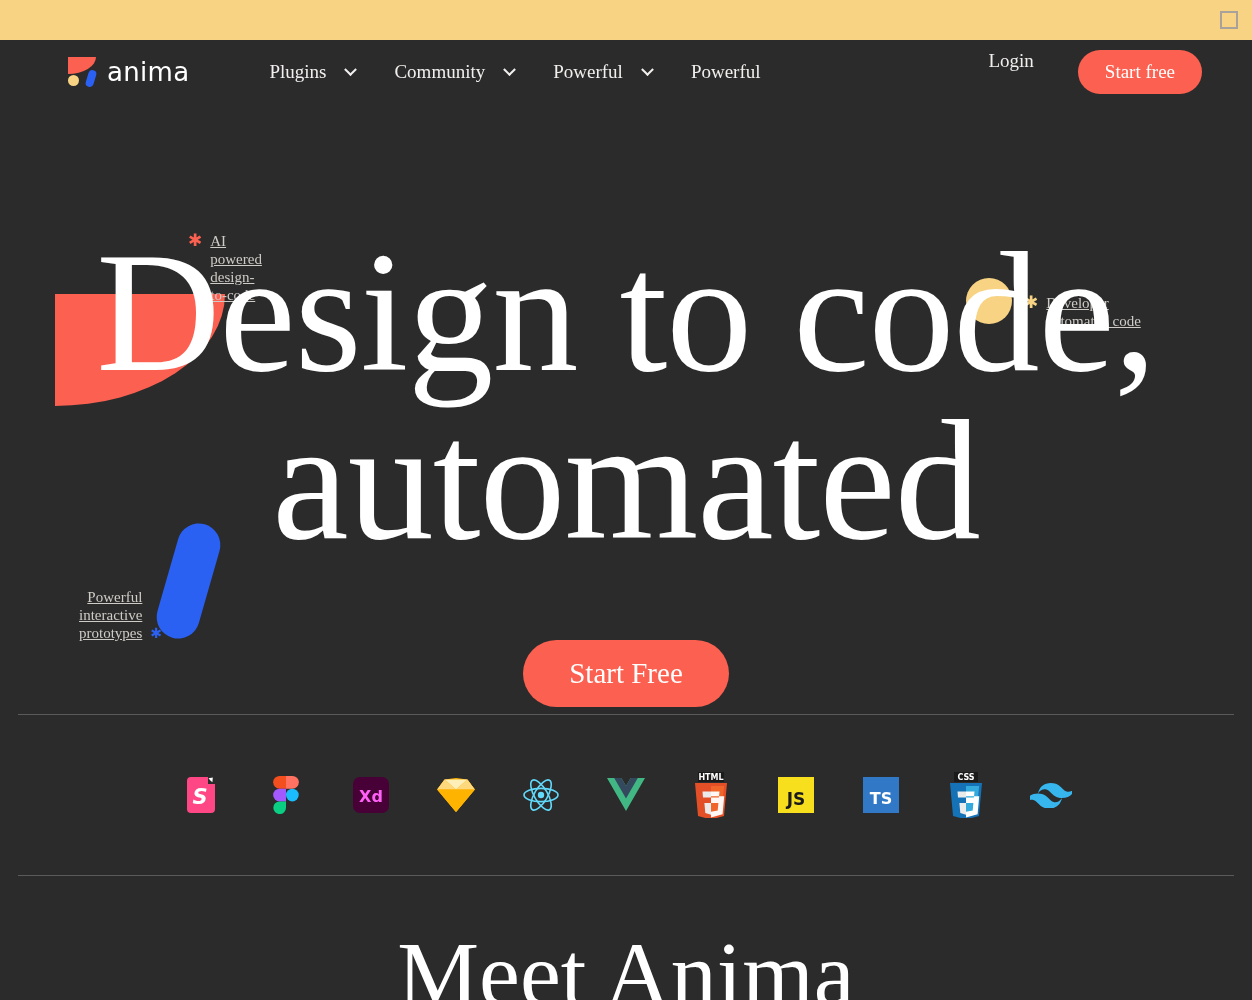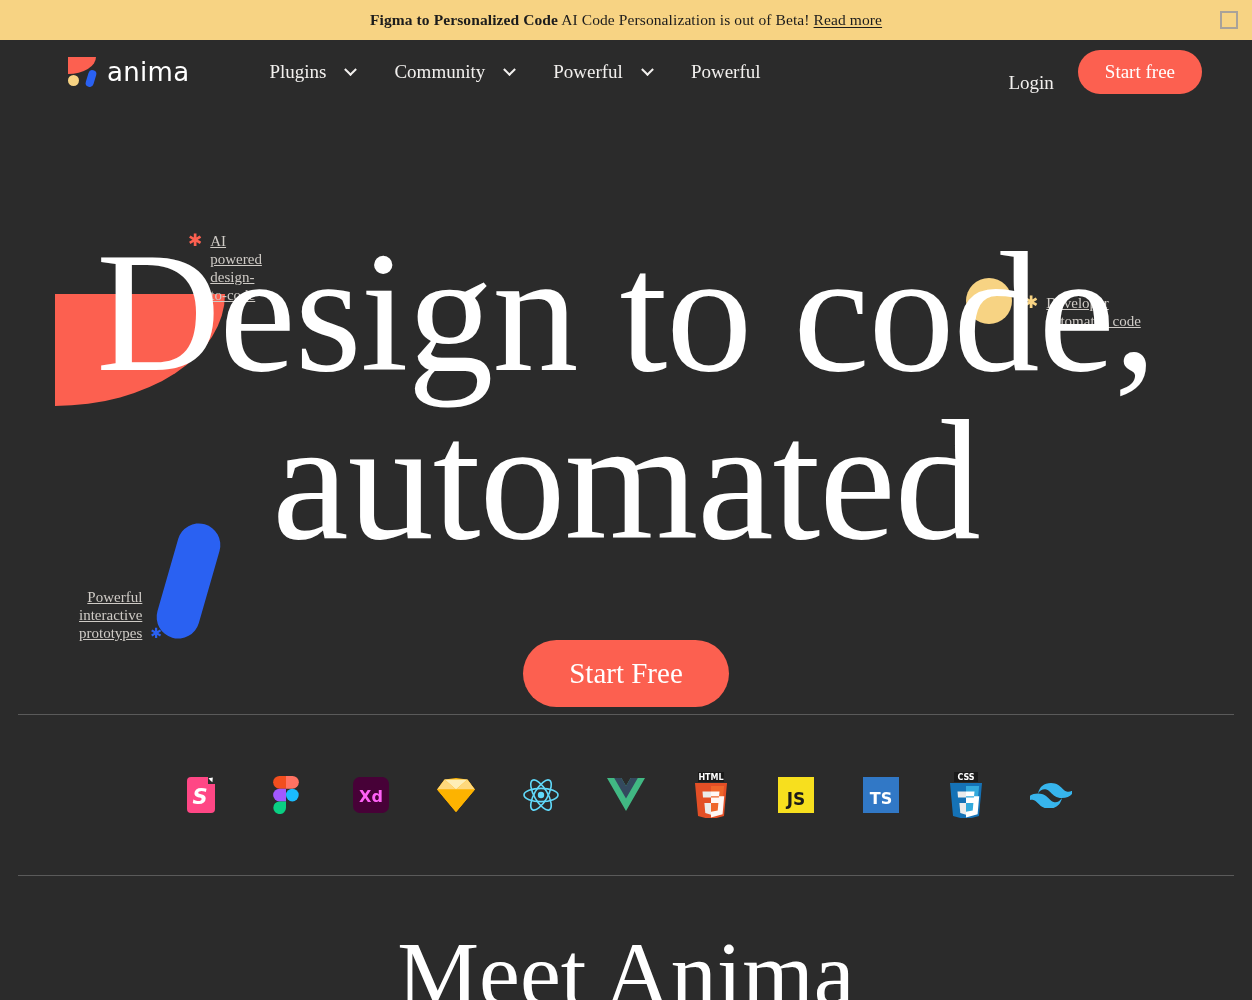--- a/index.html
+++ b/index.html
@@ -115,22 +115,22 @@
     display: inline-block;
     width: 9px; height: 9px;
     border-right: 2px solid #f2f0ee;
     border-bottom: 2px solid #f2f0ee;
     transform: rotate(45deg) translate(-2px,-2px);
   }
 
   .nav-right {
     margin-left: auto;
     display: flex;
-    align-items: flex-end;
-    gap: 24px;
+    align-items: flex-start;
+    gap: 44px;
   }
   .login-link {
     font-size: 19px;
     color: #f2f0ee;
     cursor: pointer;
   }
   .start-free-btn {
     background: #fc6050;
     color: #ffffff;
     border: none;
@@ -268,25 +268,20 @@
     line-height: 92px;
     font-weight: 400;
     color: #ffffff;
     white-space: nowrap;
   }
 </style>
 </head>
 <body>
 
 <div class="banner">
-  <div class="banner-text">
-    <span class="banner-bold">Figma to Personalized Code</span>
-    <span>AI Code Personalization is out of Beta!</span>
-    <span class="banner-link">Read more</span>
-  </div>
   <div class="banner-close"></div>
 </div>
 
 <nav class="navbar">
 
   <div class="brand">
     <span class="brand-mark">
       <span class="mark-coral"></span>
       <span class="mark-dot"></span>
       <span class="mark-slash"></span>

